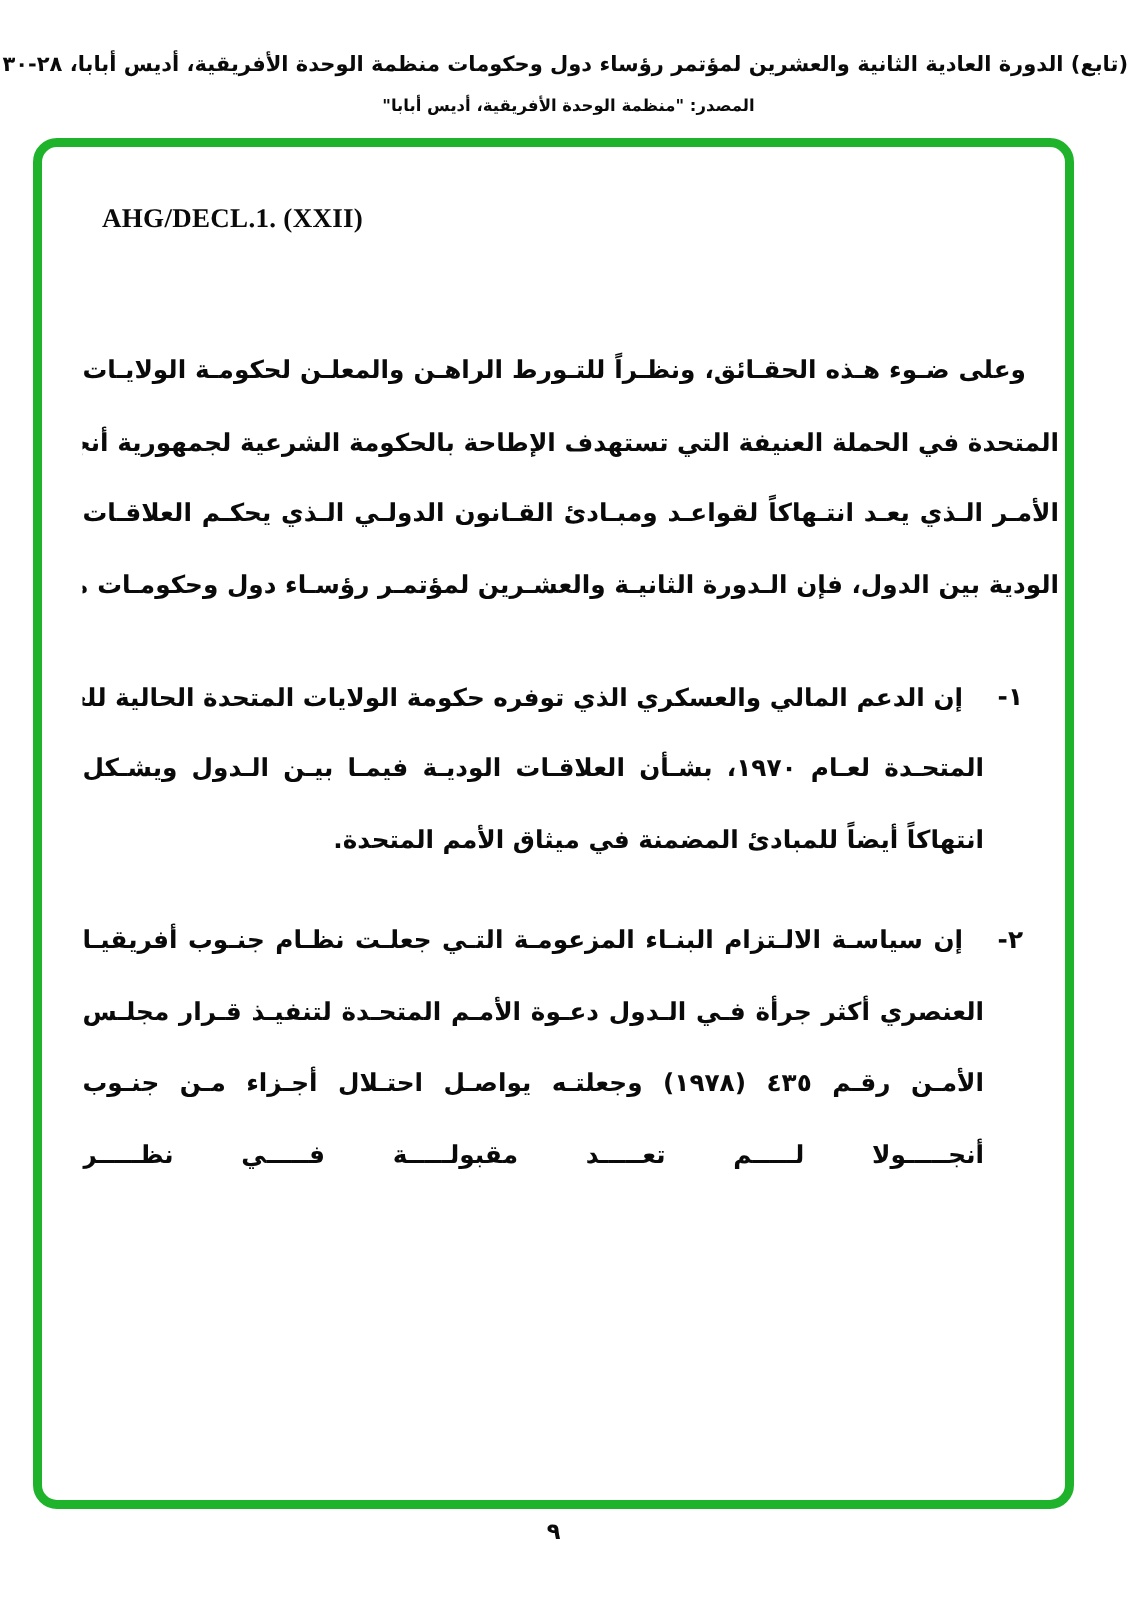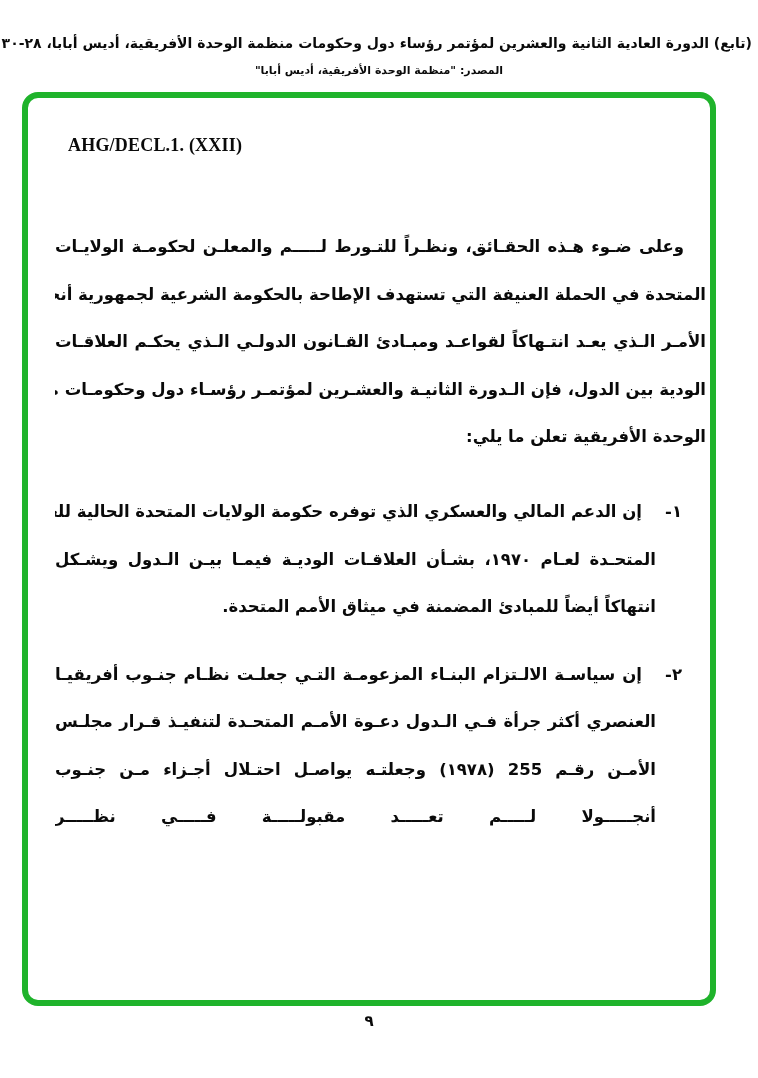--- a/index.html
+++ b/index.html
@@ -81,46 +81,45 @@
   <div class="hdr2">المصدر:  "منظمة الوحدة الأفريقية، أديس أبابا"</div>
 
   <div class="frame"></div>
 
   <div class="docid">
     <div>AHG/DECL.1. (XXII)</div>
   </div>
 
   <div class="body">
 
-    <div class="line indent">وعلى ضـوء هـذه الحقـائق، ونظـراً للتـورط لـــــم والمعلـن لحكومـة الولايـات</div>
+    <div class="line indent">وعلى ضـوء هـذه الحقـائق، ونظـراً للتـورط الراهـن والمعلـن لحكومـة الولايـات</div>
     <div class="line">المتحدة في الحملة العنيفة التي تستهدف الإطاحة بالحكومة الشرعية لجمهورية أنجـولا الشـعبية،</div>
     <div class="line">الأمـر الـذي يعـد انتـهاكاً لقواعـد ومبـادئ القـانون الدولـي الـذي يحكـم العلاقـات</div>
     <div class="line">الودية بين الدول، فإن الـدورة الثانيـة والعشـرين لمؤتمـر رؤسـاء دول وحكومـات منظمـة</div>
-    <div class="line no-stretch">الوحدة الأفريقية تعلن ما يلي:</div>
 
     <div class="spacer-a"></div>
 
     <div class="item">
       <div class="row1">
         <span class="num">١-</span>
         <span class="line">إن الدعم المالي والعسكري الذي توفره حكومة الولايات المتحدة الحالية للعصابـات</span>
       </div>
       <div class="line">المتحـدة لعـام ١٩٧٠، بشـأن العلاقـات الوديـة فيمـا بيـن الـدول ويشـكل</div>
       <div class="line no-stretch">انتهاكاً أيضاً للمبادئ المضمنة في ميثاق الأمم المتحدة.</div>
     </div>
 
     <div class="spacer-b"></div>
 
     <div class="item">
       <div class="row1">
         <span class="num">٢-</span>
         <span class="line">إن سياسـة الالـتزام البنـاء المزعومـة التـي جعلـت نظـام جنـوب أفريقيـا</span>
       </div>
       <div class="line">العنصري أكثر جرأة فـي الـدول دعـوة الأمـم المتحـدة لتنفيـذ قـرار مجلـس</div>
-      <div class="line">الأمـن رقـم 255 (١٩٧٨) وجعلتـه يواصـل احتـلال أجـزاء مـن جنـوب</div>
+      <div class="line">الأمـن رقـم ٤٣٥ (١٩٧٨) وجعلتـه يواصـل احتـلال أجـزاء مـن جنـوب</div>
       <div class="line">أنجـــــولا لـــــم تعـــــد مقبولـــــة فـــــي نظـــــر</div>
     </div>
 
   </div>
 
   <div class="footnum">٩</div>
 
 </div>
 
 </body></html>

